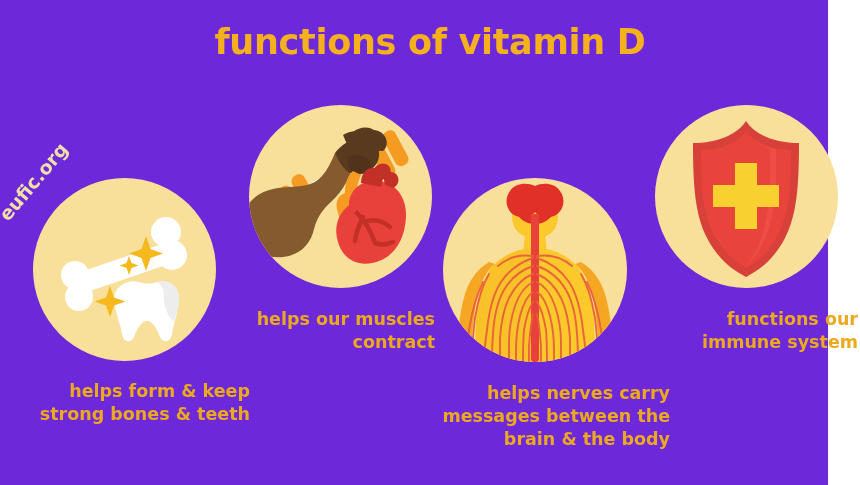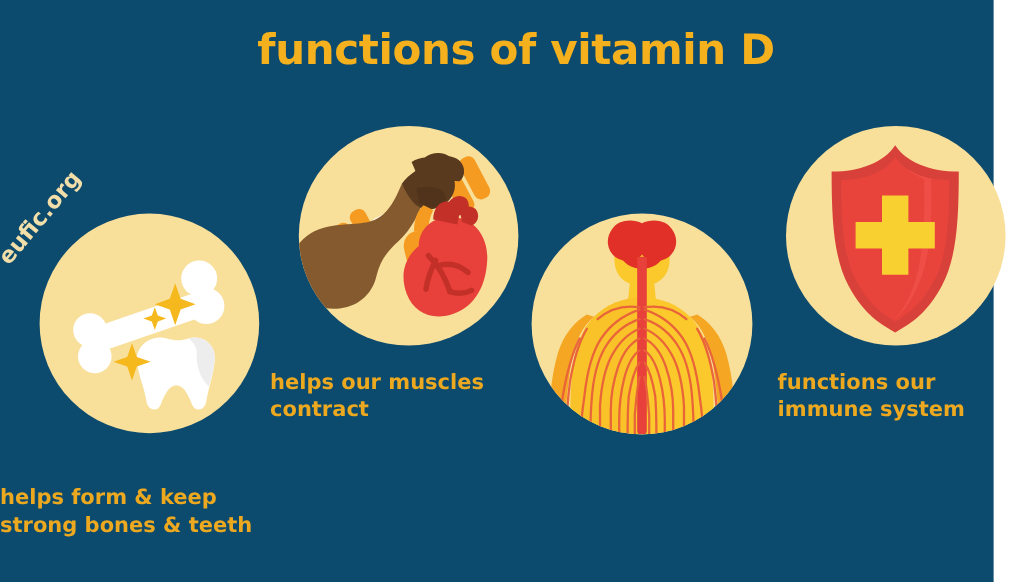--- a/index.html
+++ b/index.html
@@ -13,21 +13,21 @@
     overflow: hidden;
     font-family: "DejaVu Sans", "Liberation Sans", sans-serif;
     position: relative;
   }
 
   #poster {
     position: absolute;
     left: 0; top: 0;
     width: 828px;
     height: 485px;
-    background: #0c4a6e;
+    background: #6d28d9;
   }
 
   
   .title {
     position: absolute;
     left: 0;
     top: 22px;
     width: 860px;
     text-align: center;
     font-size: 35px;
@@ -63,28 +63,28 @@
   #circle-bones  { left: 33px;  top: 178px; width: 183px; height: 183px; }
   #circle-muscle { left: 249px; top: 105px; width: 183px; height: 183px; }
   #circle-nerves { left: 443px; top: 178px; width: 184px; height: 184px; }
   #circle-immune { left: 655px; top: 105px; width: 183px; height: 183px; }
 
   .circle svg { display: block; width: 100%; height: 100%; }
 
   
   .caption {
     position: absolute;
-    text-align: left;
+    text-align: right;
     font-size: 17.5px;
     font-weight: bold;
     line-height: 23px;
     color: #ECA91F;
     white-space: pre-line;
   }
-  #caption-bones  { left: 0px;   top: 404px; width: 250px; }
+  #caption-bones  { left: 0px;   top: 380px; width: 250px; }
   #caption-muscle { left: 225px; top: 308px; width: 210px; }
   #caption-nerves { left: 420px; top: 382px; width: 250px; }
   #caption-immune { left: 648px; top: 308px; width: 210px; }
 </style>
 </head>
 <body>
 
 <div id="poster">
 
   <div class="title">functions of vitamin D</div>
@@ -213,20 +213,23 @@
           <path d="M40 104 C34 116 29 134 26 152 C24 166 23 176 23 184"></path>
           <path d="M138 96 C144 106 149 122 152 140 C154 156 155 172 155 184"></path>
           <path d="M144 104 C150 116 155 134 158 152 C160 166 161 176 161 184"></path>
 
           <path d="M90 78 C76 76 64 80 55 88"></path>
           <path d="M94 78 C108 76 120 80 129 88"></path>
         </g>
       </g>
     </svg>
   </div>
+  <div class="caption" id="caption-nerves">helps nerves carry
+messages between the
+brain &amp; the body</div>
 
   <div class="circle" id="circle-immune">
     <svg viewBox="0 0 183 183" xmlns="http://www.w3.org/2000/svg">
       <g>
         <path d="M91 16 C82 30 62 38 38 38 C38 80 40 110 52 133 C63 154 76 164 91 172
                  C106 164 119 154 130 133 C142 110 144 80 144 38 C120 38 100 30 91 16 Z" fill="#D8413A"></path>
         <path d="M91 26 C83 38 66 45 46 45 C46 82 48 108 58 128 C68 147 79 156 91 163
                  C103 156 114 147 124 128 C134 108 136 82 136 45 C116 45 99 38 91 26 Z" fill="#E8443C"></path>
         <path d="M91 26 C97 35 108 41 121 44 C122 80 120 108 112 128 C106 144 99 154 91 161
                  C98 152 104 142 108 128 C114 108 116 80 115 44 C106 41 97 34 91 26 Z" fill="#EE5048" opacity="0.85"></path>

